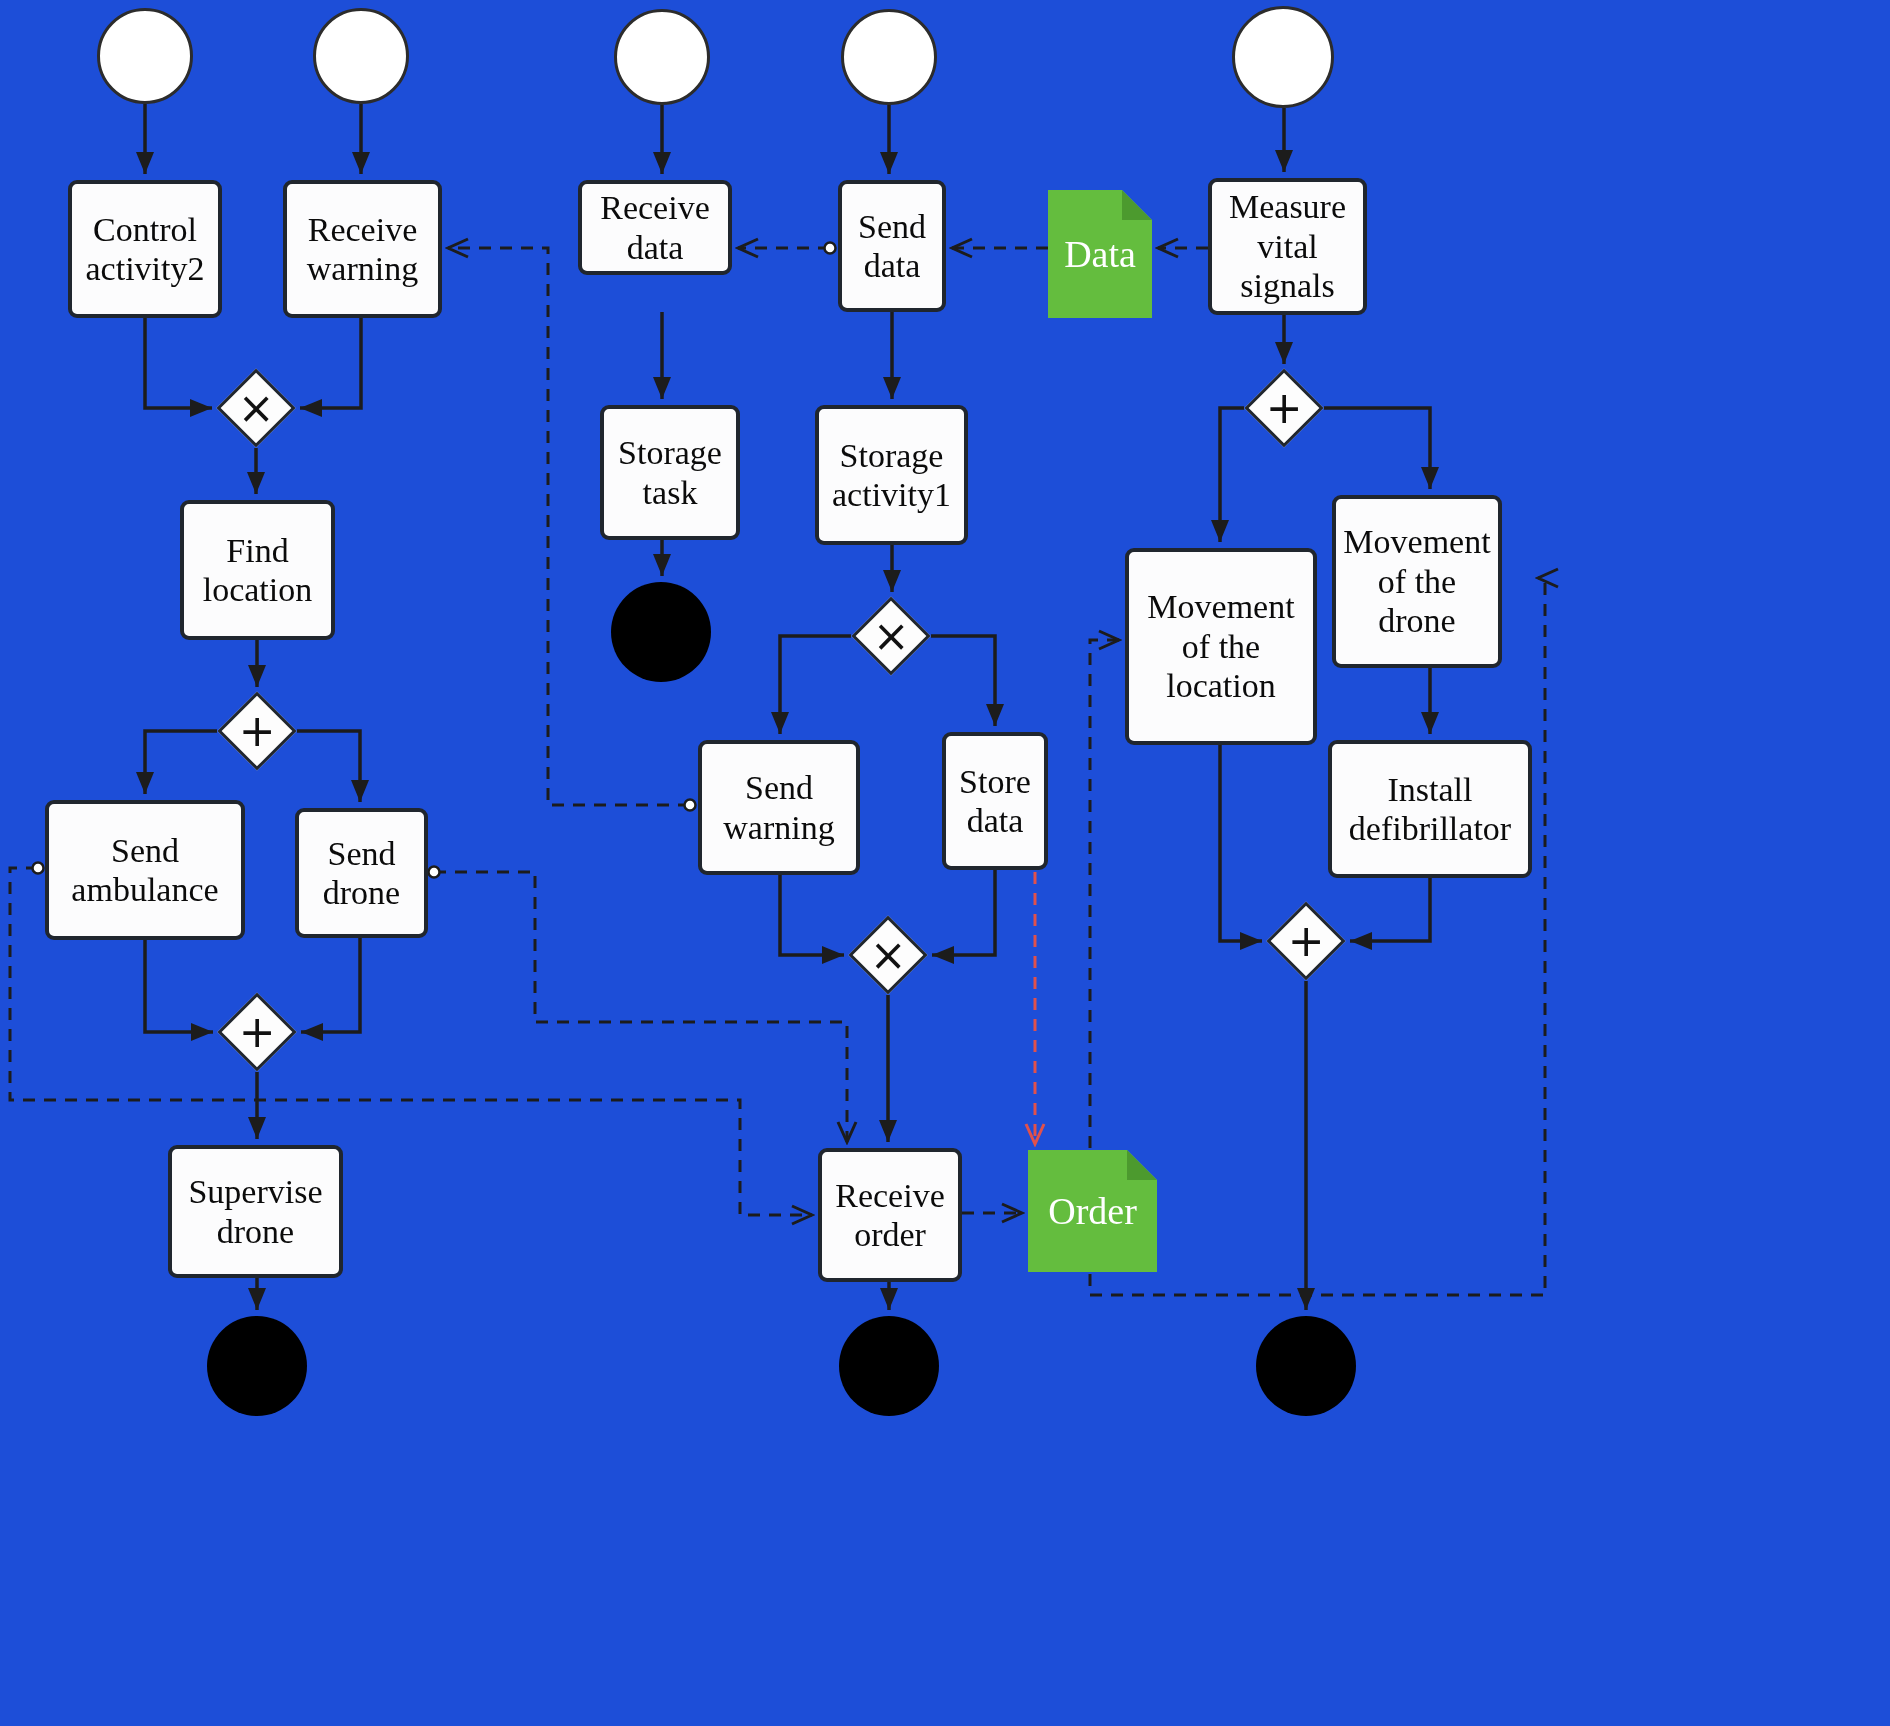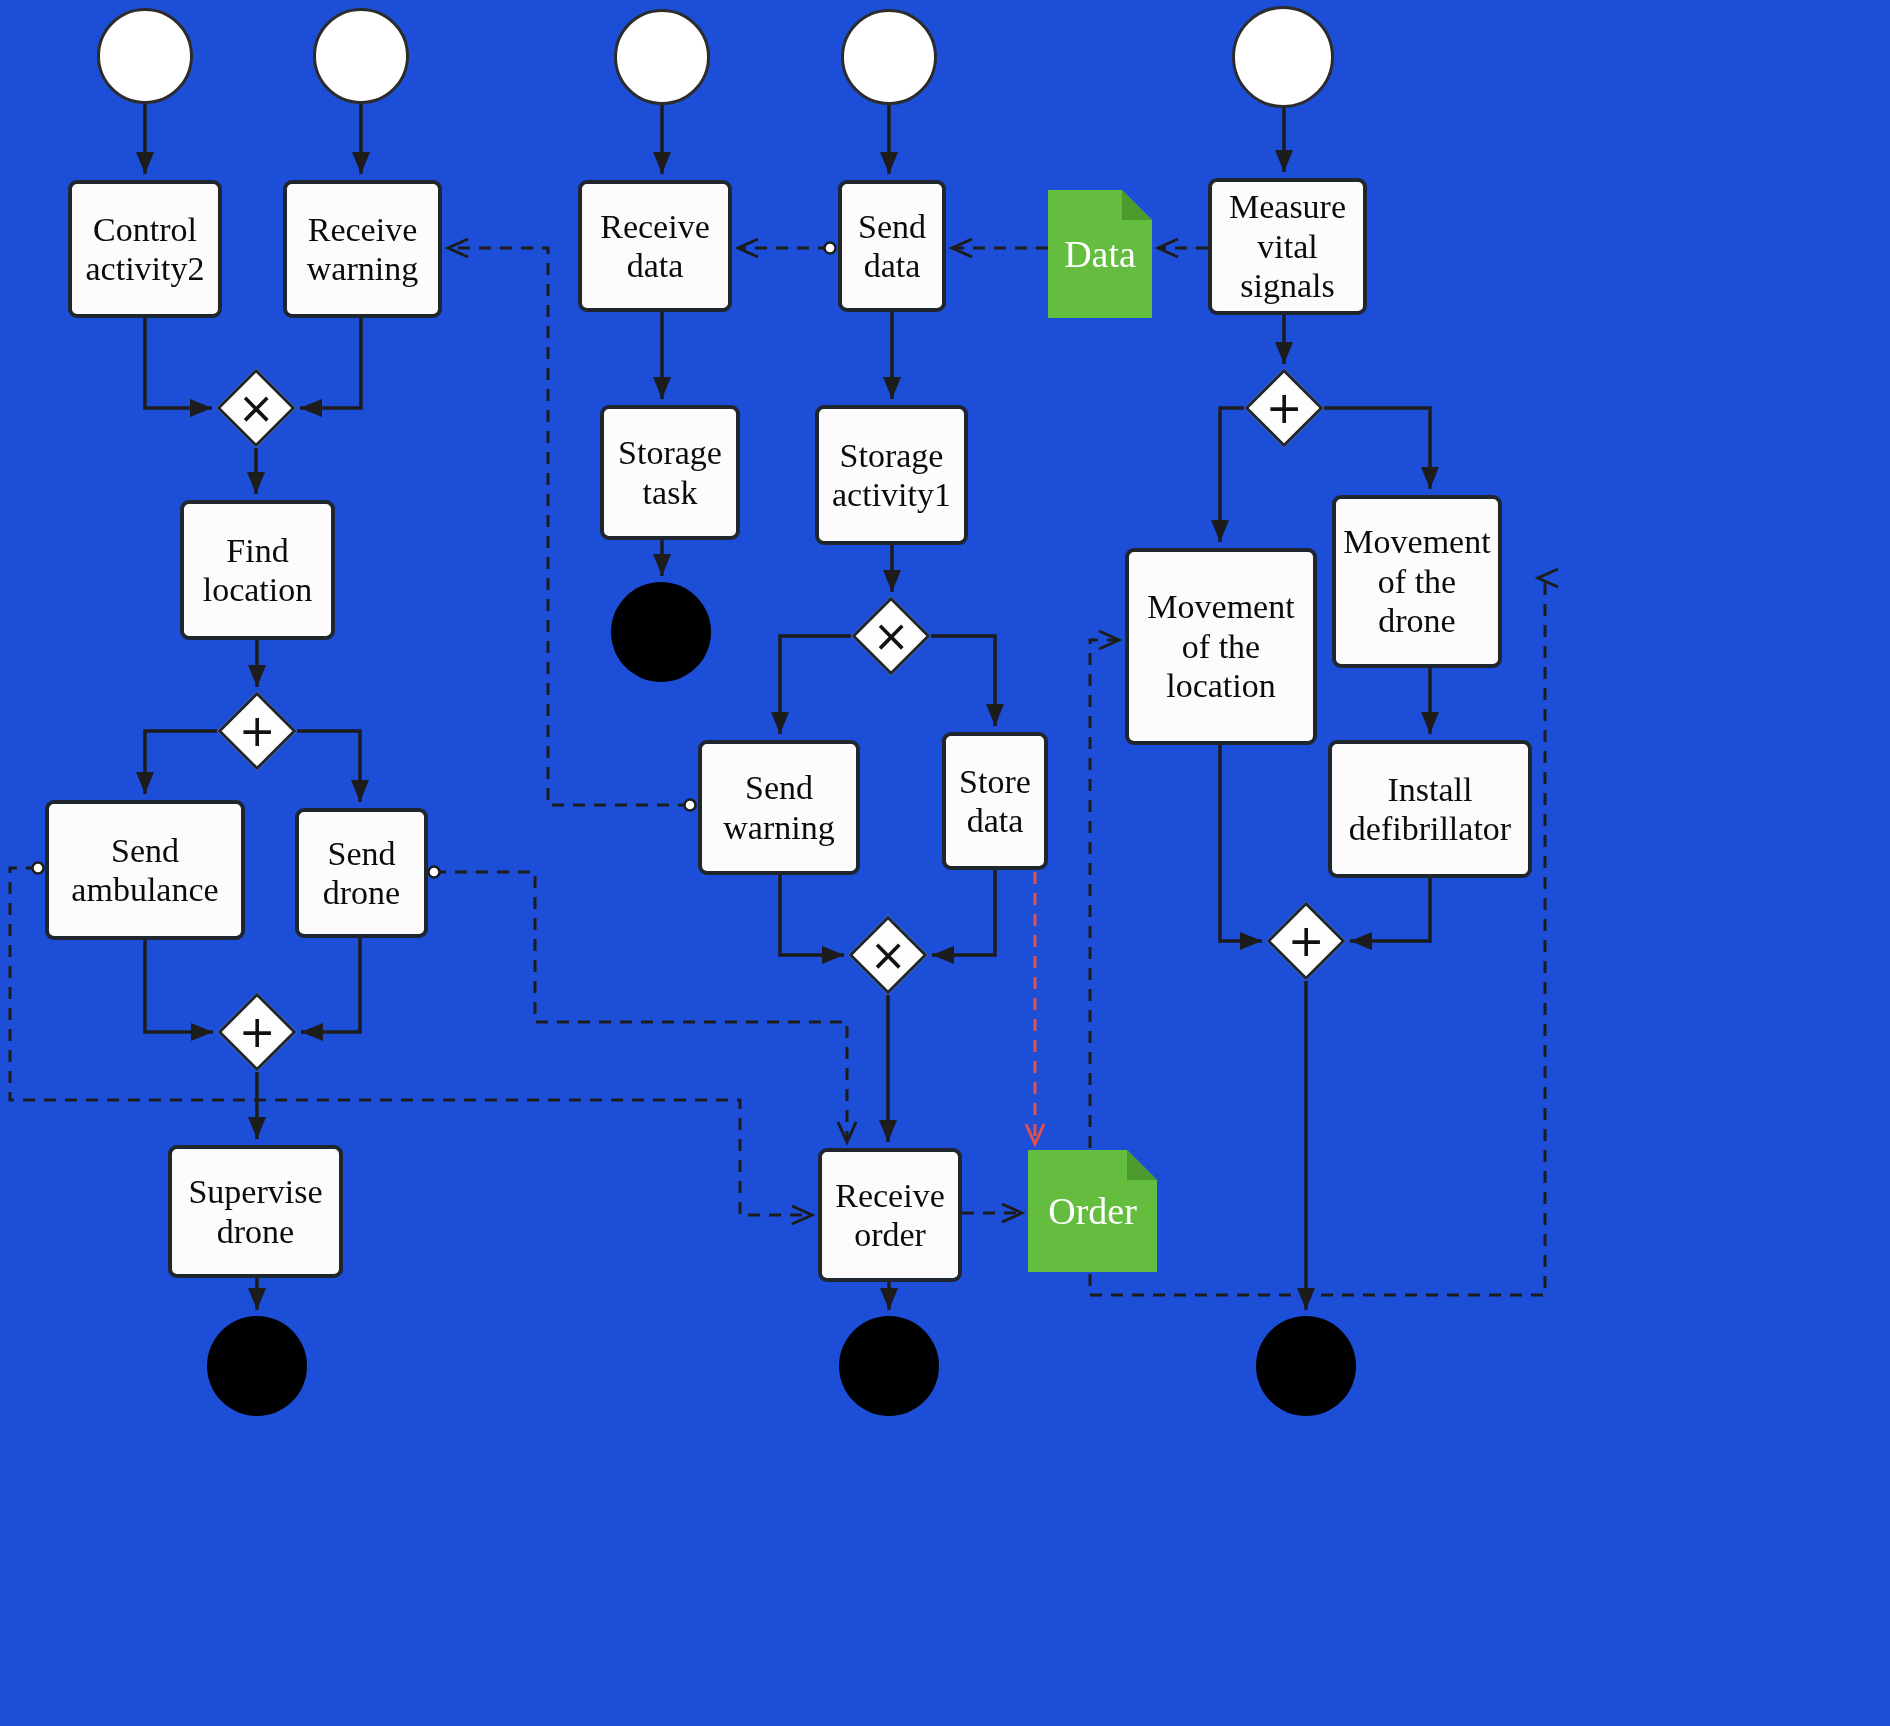--- a/index.html
+++ b/index.html
@@ -110,21 +110,21 @@
   <div class="start-event" style="left:614px;top:9px;width:96px;height:96px;"></div>
   <div class="start-event" style="left:841px;top:9px;width:96px;height:96px;"></div>
   <div class="start-event" style="left:1232px;top:6px;width:102px;height:102px;"></div>
 
   <div class="task" style="left:68px;top:180px;width:154px;height:138px;">
       <span>Control activity2</span>
     </div>
   <div class="task" style="left:283px;top:180px;width:159px;height:138px;">
       <span>Receive warning</span>
     </div>
-  <div class="task" style="left:578px;top:180px;width:154px;height:132px;align-items:center;">
+  <div class="task" style="left:578px;top:180px;width:154px;height:95px;align-items:center;">
       <span>Receive data</span>
     </div>
   <div class="task" style="left:838px;top:180px;width:108px;height:132px;">
       <span>Send data</span>
     </div>
   <div class="task" style="left:1208px;top:178px;width:159px;height:137px;">
       <span>Measure vital signals</span>
     </div>
   <div class="task" style="left:592px;top:405px;width:140px;height:135px;margin-left:8px;">
       <span>Storage task</span>

